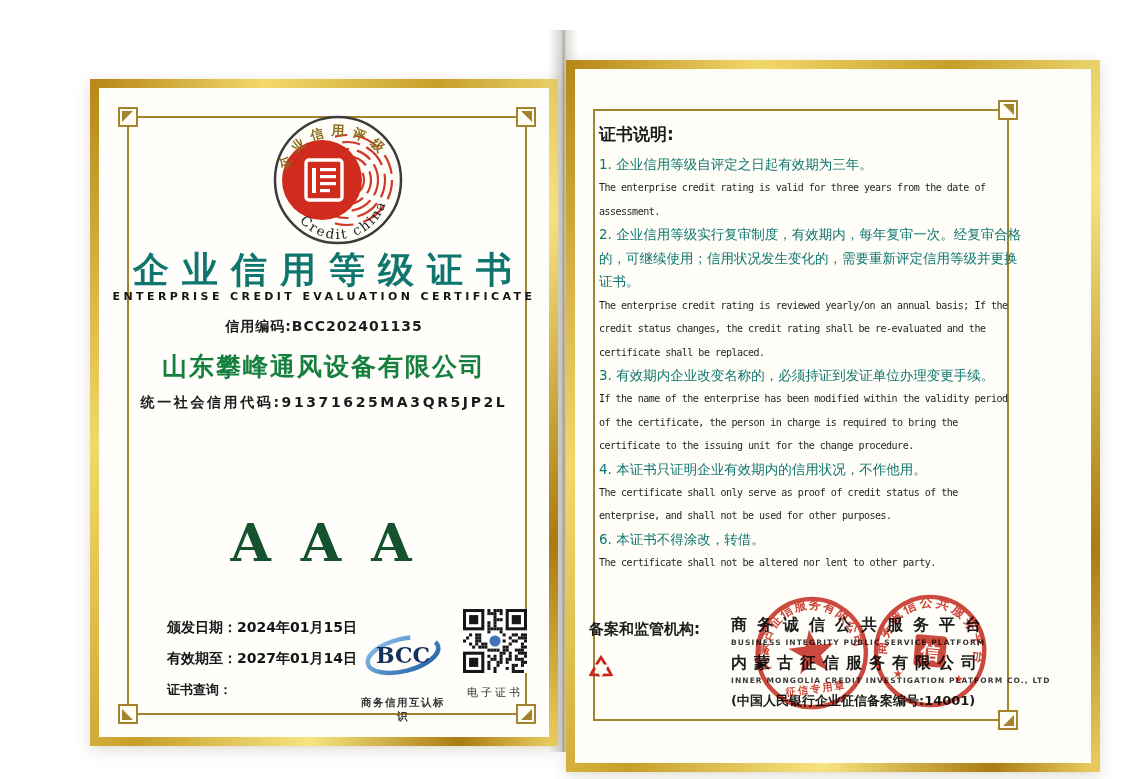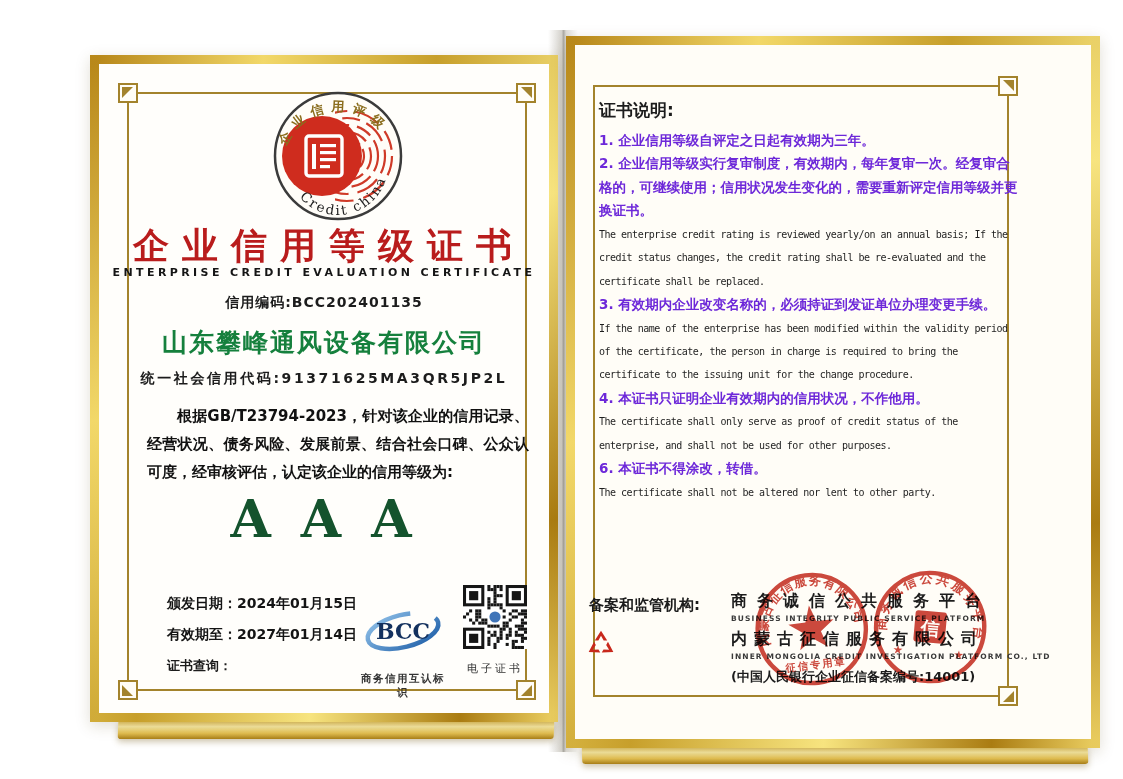--- a/index.html
+++ b/index.html
@@ -4,21 +4,21 @@
 <style>
   * { margin:0; padding:0; box-sizing:border-box; }
   html,body { width:1123px; height:779px; background:#ffffff; overflow:hidden;
               font-family:"DejaVu Sans", sans-serif; color:#1c1c1c; }
   .stage { position:relative; width:1123px; height:779px; background:#ffffff; }
 
   
   .page { position:absolute; background:#fffefb;
           border:9px solid transparent;
           border-image:linear-gradient(115deg,#b8881a 0%,#f2d869 22%,#c79f2b 45%,#f7e47f 68%,#aa7c12 88%,#e8cb5e 100%) 1;
-          box-shadow:0 4px 14px rgba(90,70,20,.18); }
+          box-shadow:0 4px 14px rgba(90,70,20,.18);margin-top:24px; }
   .page-left  { left:90px;  top:55px;  width:468px; height:667px; }
   .page-right { left:566px; top:36px;  width:534px; height:712px; background:#fffdf7; }
 
   .inner-border { position:absolute; border:2px solid #a3832c; }
   .pl-inner { left:28px; top:28px; right:22px; bottom:22px; }
   .pr-inner { left:18px; top:40px; right:82px; bottom:42px; }
 
   .corner { position:absolute; width:20px; height:20px; border:2px solid #a3832c; background:#fffdf6; }
   .corner::after { content:""; position:absolute; left:2px; top:2px;
                    border-left:11px solid #a3832c; border-bottom:11px solid transparent; }
@@ -34,21 +34,21 @@
           background:linear-gradient(to bottom,#dcb84e 0%,#f9eaa4 35%,#e3bf52 70%,#a97f18 100%);
           box-shadow:0 3px 6px rgba(120,95,30,.35); }
   .edge-left  { left:118px; top:720px; width:436px; height:19px; transform:skewX(-2deg); }
   .edge-right { left:582px; top:746px; width:506px; height:18px; transform:skewX(2deg); }
 
   
   .abs { position:absolute; }
   .ctr { left:0; right:0; text-align:center; }
 
   .title { top:158px; font-size:36px; font-weight:bold; letter-spacing:13px; padding-left:10px;
-           color:#b91c1c; font-family:Liberation Serif, serif; }
+           color:#0f766e; font-family:Liberation Serif, serif; }
   .subtitle { top:202px; font-size:11px; font-weight:bold; letter-spacing:3.4px; color:#151515; }
   .credit-code { top:230px; font-size:14px; font-weight:bold; letter-spacing:1px; }
   .company { top:262px; font-size:25px; font-weight:bold; letter-spacing:2px; color:#15803d; }
   .uscc { top:306px; font-size:14px; font-weight:bold; letter-spacing:2.6px; }
   .statement { top:338px; left:48px; width:382px; font-size:15px; font-weight:bold;
                line-height:1.88; text-align:justify; text-indent:2em; color:#111; }
   .rating { top:424px; font-size:52px; font-weight:bold; letter-spacing:30px; padding-left:24px;
             color:#14532d; font-family:"DejaVu Serif","Liberation Serif",serif; }
 
   .meta { font-size:14px; font-weight:bold; color:#141414; }
@@ -61,21 +61,21 @@
   .bcc-box { left:262px; top:538px; width:84px; text-align:center; }
   .bcc-caption { margin-top:8px; font-size:10.5px; font-weight:bold; letter-spacing:1.5px; color:#333; }
   .qr-box { left:362px; top:521px; width:68px; text-align:center; }
   .qr-frame { width:64px; height:64px; margin:0 auto; background:#fff; }
   .qr-caption { margin-top:12px; font-size:11px; letter-spacing:3px; color:#333;
                 font-family:"DejaVu Serif","Liberation Serif",serif; }
 
   
   .notes-heading { left:24px; top:54px; font-size:17px; font-weight:bold; }
   .notes { left:24px; top:84px; width:424px; }
-  .zh-line { font-size:13.5px; font-weight:bold; line-height:1.74; color:#6d28d9; }
+  .zh-line { font-size:13.5px; font-weight:normal; line-height:1.74; color:#0f766e; }
   .en-line { font-family:"DejaVu Sans Mono","Liberation Mono",monospace;
              font-size:10px; letter-spacing:-0.5px; line-height:2.34; color:#1e1e1e; }
 
   .reg-label { left:14px; top:551px; font-size:15px; font-weight:bold; }
   .pbc { left:10px; top:584px; display:flex; align-items:center; gap:6px; }
   .pbc-zh { font-size:17px; font-weight:bold; letter-spacing:2px; color:#222;
             font-family:"DejaVu Serif","Liberation Serif",serif; }
   .pbc-en { font-size:7px; font-weight:bold; letter-spacing:.4px; color:#444; }
 
   .agency { left:156px; top:546px; width:268px; }
@@ -146,21 +146,20 @@
           <textPath href="#arcBot" startOffset="22%">Credit china</textPath>
         </text>
       </svg>
     </div>
 
     <div class="abs ctr title">企业信用等级证书</div>
     <div class="abs ctr subtitle">ENTERPRISE CREDIT EVALUATION CERTIFICATE</div>
     <div class="abs ctr credit-code">信用编码:BCC202401135</div>
     <div class="abs ctr company">山东攀峰通风设备有限公司</div>
     <div class="abs ctr uscc">统一社会信用代码:91371625MA3QR5JP2L</div>
-    <div class="abs statement">根据GB/T23794-2023，针对该企业的信用记录、经营状况、债务风险、发展前景、结合社会口碑、公众认可度，经审核评估，认定该企业的信用等级为:</div>
     <div class="abs ctr rating">AAA</div>
 
     <div class="abs meta meta-issue"><span>颁发日期：</span><span>2024年01月15日</span></div>
     <div class="abs meta meta-valid"><span>有效期至：</span><span>2027年01月14日</span></div>
 
     <div class="abs query-row">
       <div class="query-label">证书查询：</div>
     </div>
 
     <div class="abs bcc-box">
@@ -309,20 +308,21 @@
   <div class="page page-right">
     <div class="inner-border pr-inner">
       <div class="corner c-tr"></div>
       <div class="corner c-br"></div>
     </div>
 
     <div class="abs notes-heading">证书说明:</div>
 
     <div class="abs notes">
       <div class="zh-line">1. 企业信用等级自评定之日起有效期为三年。</div>
+      <div class="en-line">The enterprise credit rating is valid for three years from the date of assessment.</div>
       <div class="zh-line">2. 企业信用等级实行复审制度，有效期内，每年复审一次。经复审合格的，可继续使用；信用状况发生变化的，需要重新评定信用等级并更换证书。</div>
       <div class="en-line">The enterprise credit rating is reviewed yearly/on an annual basis; If the credit status changes, the credit rating shall be re-evaluated and the certificate shall be replaced.</div>
       <div class="zh-line">3. 有效期内企业改变名称的，必须持证到发证单位办理变更手续。</div>
       <div class="en-line">If the name of the enterprise has been modified within the validity period of the certificate, the person in charge is required to bring the certificate to the issuing unit for the change procedure.</div>
       <div class="zh-line">4. 本证书只证明企业有效期内的信用状况，不作他用。</div>
       <div class="en-line">The certificate shall only serve as proof of credit status of the enterprise, and shall not be used for other purposes.</div>
       <div class="zh-line">6. 本证书不得涂改，转借。</div>
       <div class="en-line">The certificate shall not be altered nor lent to other party.</div>
     </div>
 

